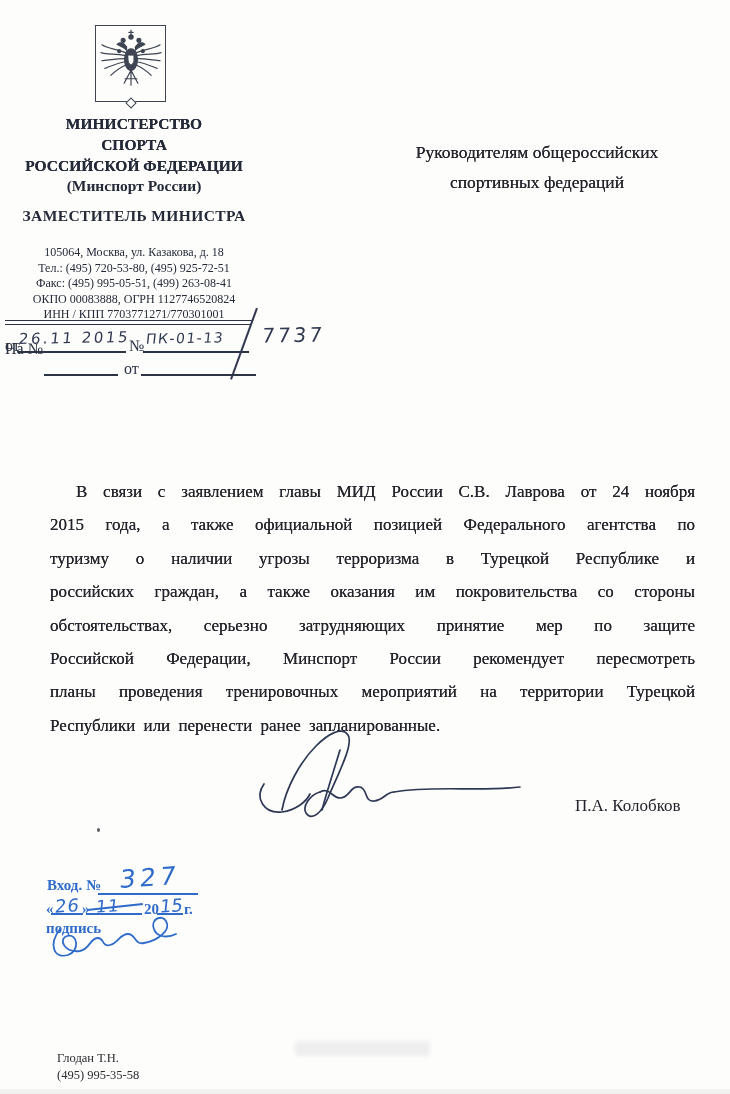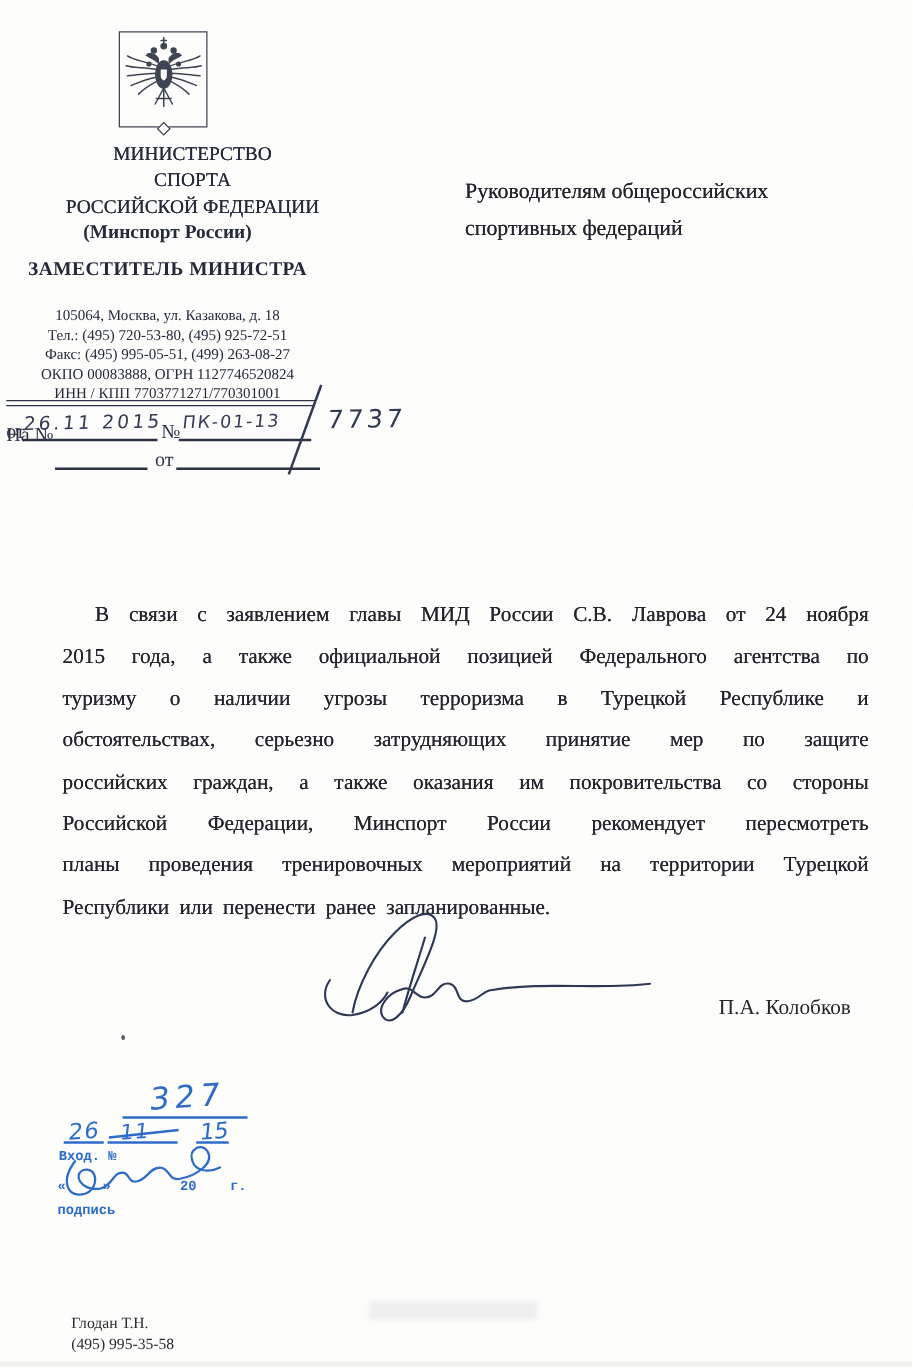--- a/index.html
+++ b/index.html
@@ -13,22 +13,22 @@
   
   .coat { position:absolute; left:95px; top:25px; width:71px; height:77px;
           border:1.6px solid #3e4452; background:#fdfdfc; }
   .coat svg { display:block; margin:1px auto 0; }
   .coat-pendant { position:absolute; left:50%; bottom:-6px; width:8px; height:8px;
           margin-left:-4px; background:#fdfdfc; border:1.4px solid #3e4452;
           transform:rotate(45deg); }
 
   
   .lh { position:absolute; left:0; width:268px; text-align:center; color:#242a38; }
-  .lh-min { top:113px; font-weight:normal; font-size:15.5px; line-height:21px;
-            text-shadow:0 0 .4px #242a38;margin-left:20px; }
+  .lh-min { top:113px; font-weight:bold; font-size:15.5px; line-height:21px;
+            text-shadow:0 0 .4px #242a38; }
   .lh-short { position:absolute; left:0; top:177px; width:268px; text-align:center;
             font-weight:bold; font-size:15.5px; color:#242a38; }
   .lh-pos { position:absolute; left:0; top:207px; width:268px; text-align:center;
             font-weight:bold; font-size:15.5px; letter-spacing:.4px; color:#242a38; }
   .lh-addr { position:absolute; left:0; top:245px; width:268px; text-align:center;
             font-size:12px; line-height:15.6px; color:#242a38; }
 
   
   .dbl-rule { position:absolute; left:5px; top:320px; width:247px; height:5px;
             border-top:1.8px solid #2c3344; border-bottom:1.8px solid #2c3344; }
@@ -36,40 +36,40 @@
   .reg-line  { position:absolute; height:1.6px; background:#2c3344; }
   .hw { font-family:"DejaVu Sans", sans-serif; color:#323a52;
         transform:skewX(-7deg) rotate(-1deg); display:inline-block; }
   .hw-date { position:absolute; left:19px; top:329px; font-size:15px; letter-spacing:2.5px; }
   .hw-num  { position:absolute; left:146px; top:330px; font-size:14px; letter-spacing:1.5px; }
   .hw-suffix { position:absolute; left:262px; top:323px; font-size:20px; letter-spacing:3px; }
   .reg-slash { position:absolute; left:256px; top:308px; width:1.8px; height:76px;
         background:#323a52; transform:rotate(20deg); transform-origin:top center; }
 
   
-  .addressee { position:absolute; left:372px; top:137px; width:330px; 
+  .addressee { position:absolute; left:372px; top:137px; width:330px; text-align:center;
         font-size:17.5px; line-height:30px; color:#24242c; text-shadow:0 0 .4px #24242c; }
 
   
   .bodytxt { position:absolute; left:50px; top:447px; width:645px;
         font-size:17px; color:#24242c; text-shadow:0 0 .4px #24242c;margin-top:28px; }
   .bline { height:33.4px; line-height:33.4px; text-align:justify; text-align-last:justify; }
   .bline.first { padding-left:26px; }
   .bline.last  { text-align:center; text-align-last:left; word-spacing:4px; }
 
   
   .sig-main { position:absolute; left:252px; top:722px; }
   .speck { position:absolute; left:97px; top:828px; width:3px; height:4px;
         background:#5a5a60; border-radius:50%; }
   .sig-name { position:absolute; left:575px; top:796px; font-size:17px; color:#24242c; }
 
   
   .stamp { color:#2f6bc9; }
-  .st-print { position:absolute; font-family:Liberation Mono, monospace;
-        font-weight:bold; font-size:11px; color:#2f6bc9;margin-top:43px; }
+  .st-print { position:absolute; font-family:Liberation Serif, serif;
+        font-weight:bold; font-size:15px; color:#2f6bc9; }
   .st-line { position:absolute; height:1.6px; background:#2f6bc9; }
   .st-hw { position:absolute; font-family:"DejaVu Sans", sans-serif; color:#2f6bc9;
         transform:skewX(-10deg) rotate(-4deg); display:inline-block; }
   .st-327 { left:120px; top:863px; font-size:25px; letter-spacing:4px; }
   .st-day { left:55px; top:895px; font-size:18px; letter-spacing:1px; }
   .st-month { left:96px; top:896px; font-size:17px; letter-spacing:1px; }
   .st-year { left:160px; top:895px; font-size:18px; }
   .st-strike { position:absolute; left:87px; top:906px; width:56px; height:1.5px;
         background:#2f6bc9; transform:rotate(-6deg); }
   .sig-stamp { position:absolute; left:46px; top:903px; }
@@ -122,21 +122,21 @@
     <div>МИНИСТЕРСТВО</div>
     <div>СПОРТА</div>
     <div>РОССИЙСКОЙ ФЕДЕРАЦИИ</div>
   </div>
   <div class="lh-short">(Минспорт России)</div>
   <div class="lh-pos">ЗАМЕСТИТЕЛЬ МИНИСТРА</div>
 
   <div class="lh-addr">
     <div>105064, Москва, ул. Казакова, д. 18</div>
     <div>Тел.: (495) 720-53-80, (495) 925-72-51</div>
-    <div>Факс: (495) 995-05-51, (499) 263-08-27</div>
+    <div>Факс: (495) 995-05-51, (499) 263-08-41</div>
     <div>ОКПО 00083888, ОГРН 1127746520824</div>
     <div>ИНН / КПП 7703771271/770301001</div>
   </div>
 
   <div class="dbl-rule"></div>
 
   <span class="reg-label" style="left:5px; top:337px;">от</span>
   <span class="hw hw-date">26.11 2015</span>
   <div class="reg-line" style="left:18px; top:351px; width:108px;"></div>
   <span class="reg-label" style="left:129px; top:337px;">№</span>
@@ -152,22 +152,22 @@
 
   <div class="addressee">
     <div>Руководителям общероссийских</div>
     <div>спортивных федераций</div>
   </div>
 
   <div class="bodytxt">
     <div class="bline first">В связи с заявлением главы  МИД  России С.В. Лаврова  от  24 ноября</div>
     <div class="bline">2015 года,  а также  официальной позицией Федерального агентства по</div>
     <div class="bline">туризму  о наличии  угрозы  терроризма  в Турецкой  Республике  и</div>
+    <div class="bline">российских граждан,  а также  оказания  им покровительства  со стороны</div>
     <div class="bline">обстоятельствах,  серьезно затрудняющих  принятие мер  по защите</div>
-    <div class="bline">российских граждан,  а также  оказания  им покровительства  со стороны</div>
     <div class="bline">Российской Федерации,  Минспорт России  рекомендует  пересмотреть</div>
     <div class="bline">планы проведения  тренировочных  мероприятий  на территории Турецкой</div>
     <div class="bline last">Республики  или  перенести  ранее запланированные.</div>
   </div>
 
   <svg class="sig-main" width="285" height="110" viewBox="0 0 285 110">
     <g stroke="#2d3854" fill="none" stroke-width="1.7" stroke-linecap="round">
       <path d="M12 62 C2 76 12 92 30 90 C44 88 54 80 58 72"></path>
       <path d="M30 88 C34 66 48 40 64 24 C76 12 90 4 96 13 C102 22 86 52 76 76 C70 90 60 100 54 91 C50 84 58 73 68 70"></path>
       <path d="M88 28 C82 48 74 72 70 88"></path>

